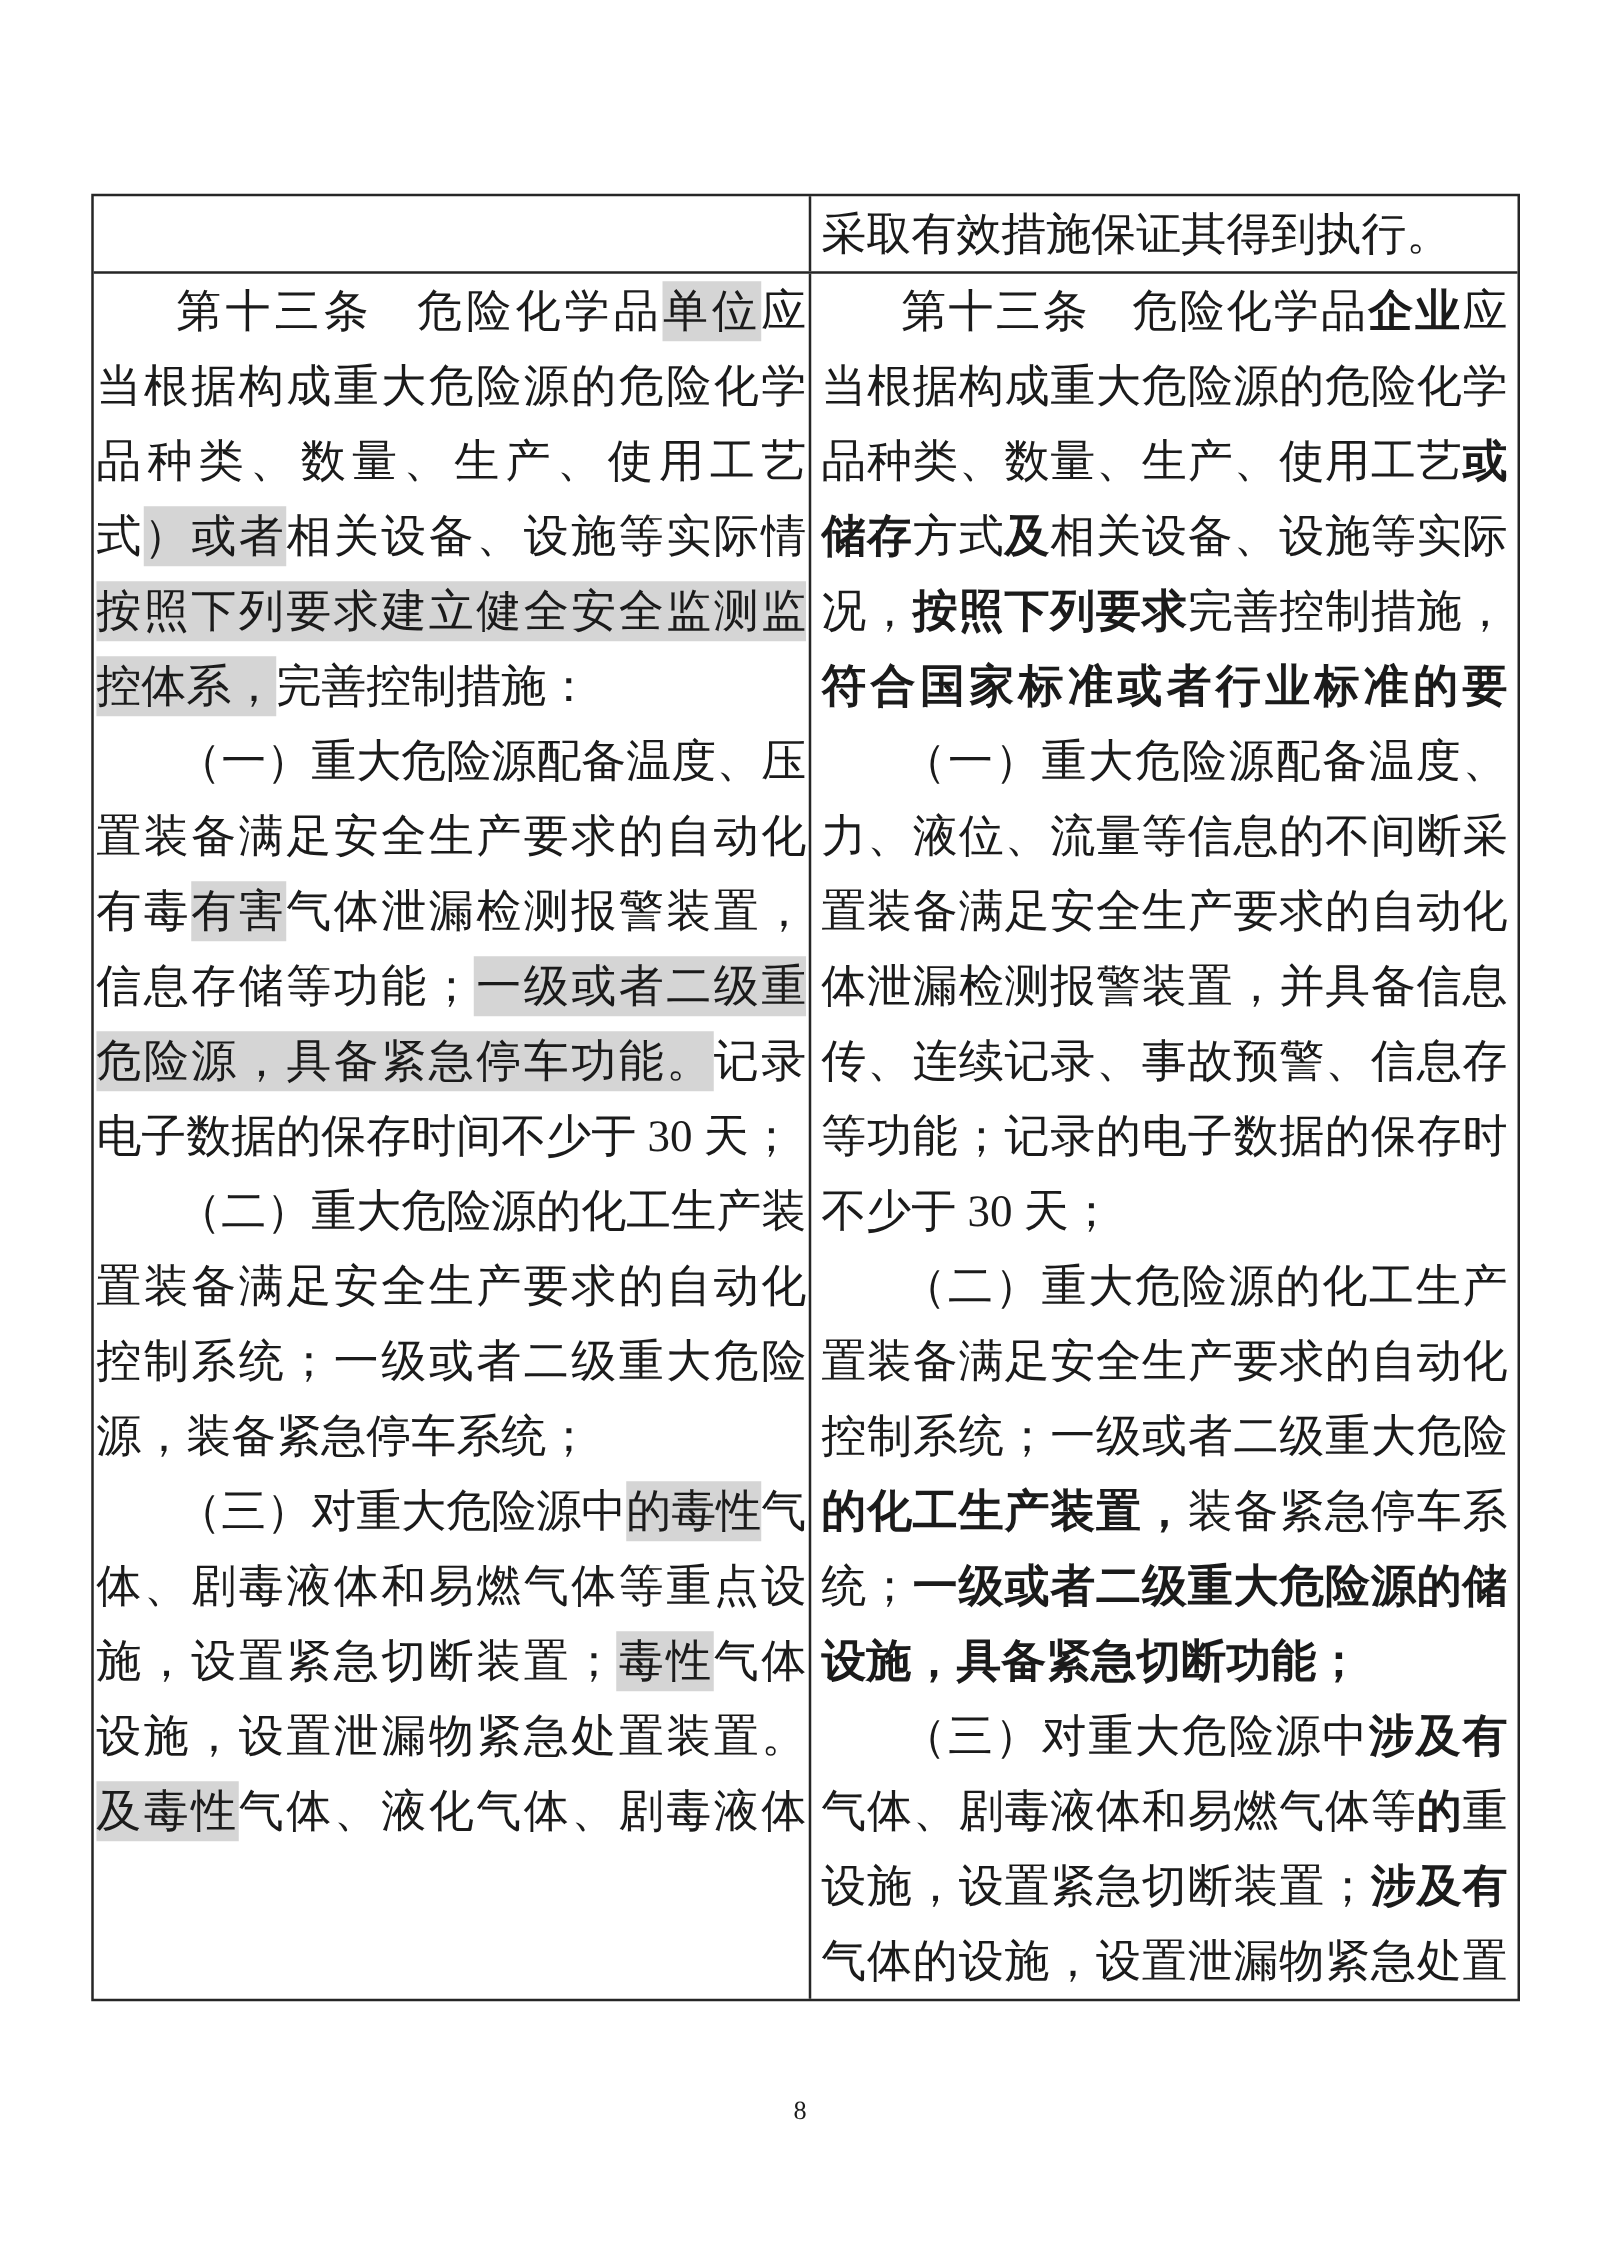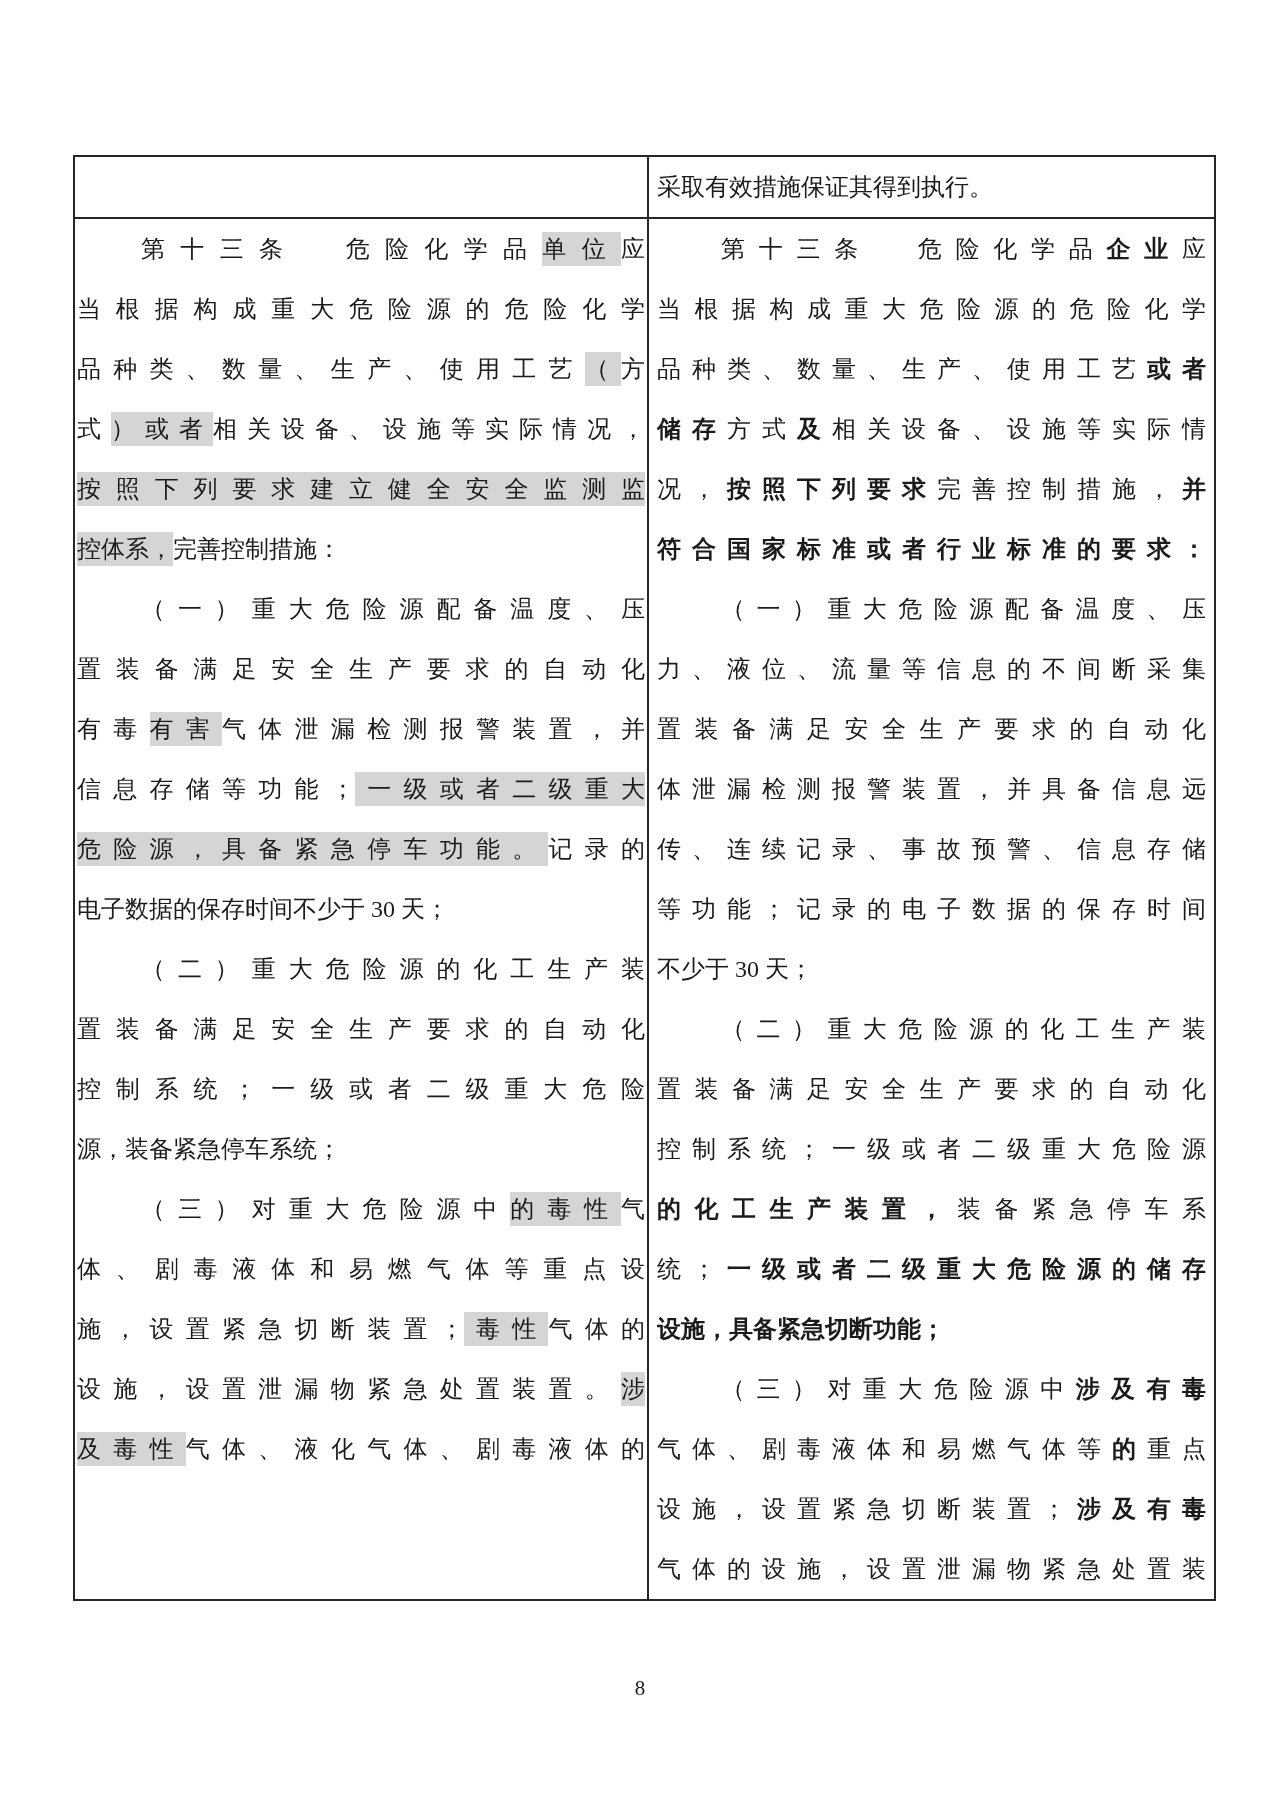--- a/index.html
+++ b/index.html
@@ -27,21 +27,21 @@
     padding:0 2px;
     box-sizing:border-box;
     overflow:hidden;
   }
   .cell.right { border-left:2px solid #262626; padding:0 8px; }
   .row1-cell { height:60px; }
   .row2-cell { padding-bottom:5px; }
   .line {
     height:60px;
     line-height:60px;
-    font-size:24px;
+    font-size:36px;
     text-align:justify;
     text-align-last:justify;
     text-justify:distribute;
     overflow:hidden;
     white-space:normal;
   }
   .line.pend { text-align-last:left; }
   .line.indent { text-indent:64px; }
   .gap { display:inline-block; width:32px; }
   .del { background:#d5d5d5; padding:4px 0; }

